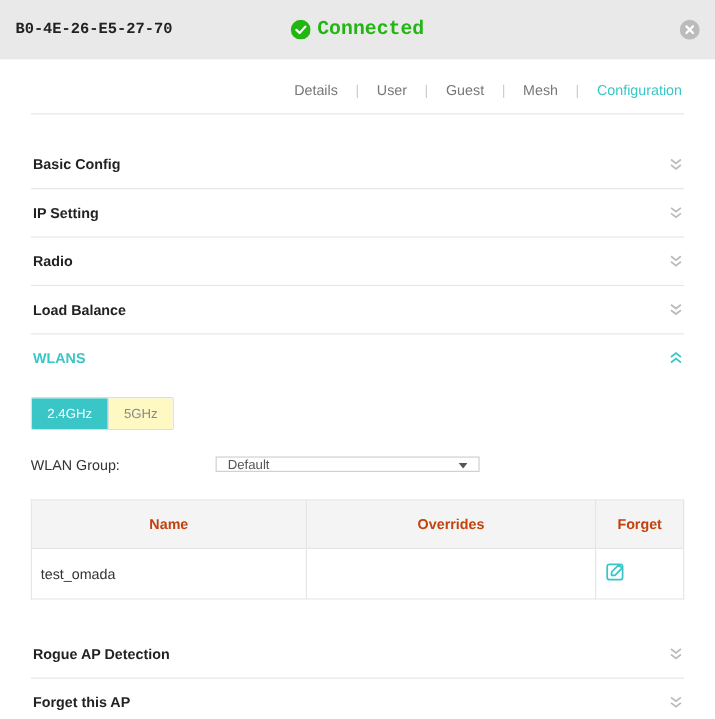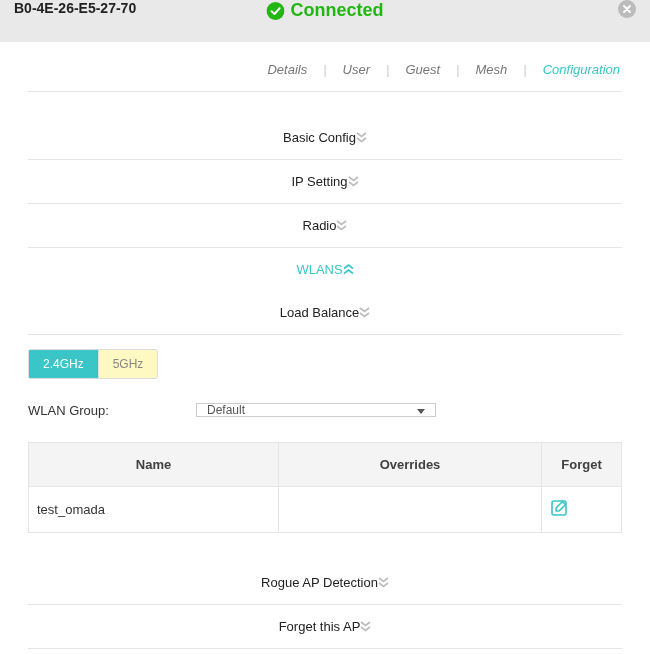--- a/index.html
+++ b/index.html
@@ -5,25 +5,26 @@
   * { box-sizing: border-box; margin: 0; padding: 0; }
   body {
     font-family: Arial, Helvetica, sans-serif;
     font-size: 13px;
     color: #333;
     background: #fff;
     width: 650px;
   }
   .header {
     background: #e9e9e9;
-    height: 42px;
-    display: flex;
-    align-items: flex-start;
+    height: 54px;
+    display: flex;
+    align-items: center;
     padding: 0 14px;
     position: relative;
+    font-family: Liberation Mono, monospace;
   }
   .mac {
     font-weight: bold;
     font-size: 14px;
     color: #222;
   }
   .status-wrap {
     position: absolute;
     left: 50%;
     transform: translateX(-50%);
@@ -52,34 +53,33 @@
   .content { padding: 0 28px; }
 
   .tabs {
     display: flex;
     justify-content: flex-end;
     align-items: center;
     padding: 20px 0 14px;
     border-bottom: 1px solid #e5e5e5;
     color: #777;
     font-size: 13px;
-    font-style: italic;
   }
   .tab { cursor: pointer; padding: 0 2px; }
   .tab.active { color: #3ac6c6; }
   .tab-sep { color: #ccc; margin: 0 14px; }
 
   .section {
     display: flex;
-    justify-content: center;
+    justify-content: space-between;
     align-items: center;
     padding: 14px 2px;
     border-bottom: 1px solid #e5e5e5;
     cursor: pointer;
-    font-weight: normal;
+    font-weight: bold;
     font-size: 13px;
     color: #222;
   }
   .section.active { color: #3ac6c6; }
   .chevrons { color: #bbb; }
   .chevrons.active { color: #3ac6c6; }
   .chevrons svg { display:block; }
 
   .spacer-top { height: 24px; }
 
@@ -121,21 +121,21 @@
 
   table {
     width: 100%;
     border-collapse: collapse;
     border: 1px solid #e5e5e5;
   }
   th {
     background: #f4f4f4;
     font-weight: bold;
     font-size: 13px;
-    color: #404040;
+    color: #c2410c;
     padding: 14px 8px;
     border: 1px solid #e5e5e5;
     text-align: center;
   }
   td {
     padding: 12px 8px;
     border: 1px solid #e5e5e5;
     text-align: left;
     font-size: 13px;
     color: #333;
@@ -203,34 +203,34 @@
 
   <div class="section">
     <span>Radio</span>
     <span class="chevrons">
       <svg width="11" height="11" viewBox="0 0 11 11">
           <path d="M1 1 L5.5 4.5 L10 1 M1 6 L5.5 9.5 L10 6" stroke="currentColor" stroke-width="1.6" fill="none"></path>
         </svg>
     </span>
   </div>
 
+  <div class="section">
+    <span>Load Balance</span>
+    <span class="chevrons">
+      <svg width="11" height="11" viewBox="0 0 11 11">
+          <path d="M1 1 L5.5 4.5 L10 1 M1 6 L5.5 9.5 L10 6" stroke="currentColor" stroke-width="1.6" fill="none"></path>
+        </svg>
+    </span>
+  </div>
+
   <div class="section active" style="border-bottom:none">
     <span>WLANS</span>
     <span class="chevrons active">
       <svg width="11" height="11" viewBox="0 0 11 11">
           <path d="M1 4.5 L5.5 1 L10 4.5 M1 9.5 L5.5 6 L10 9.5" stroke="currentColor" stroke-width="1.6" fill="none"></path>
-        </svg>
-    </span>
-  </div>
-
-  <div class="section">
-    <span>Load Balance</span>
-    <span class="chevrons">
-      <svg width="11" height="11" viewBox="0 0 11 11">
-          <path d="M1 1 L5.5 4.5 L10 1 M1 6 L5.5 9.5 L10 6" stroke="currentColor" stroke-width="1.6" fill="none"></path>
         </svg>
     </span>
   </div>
 
   <div class="wlans-body">
     <div class="band-toggle">
       <div class="band active">2.4GHz</div>
       <div class="band">5GHz</div>
     </div>
 

